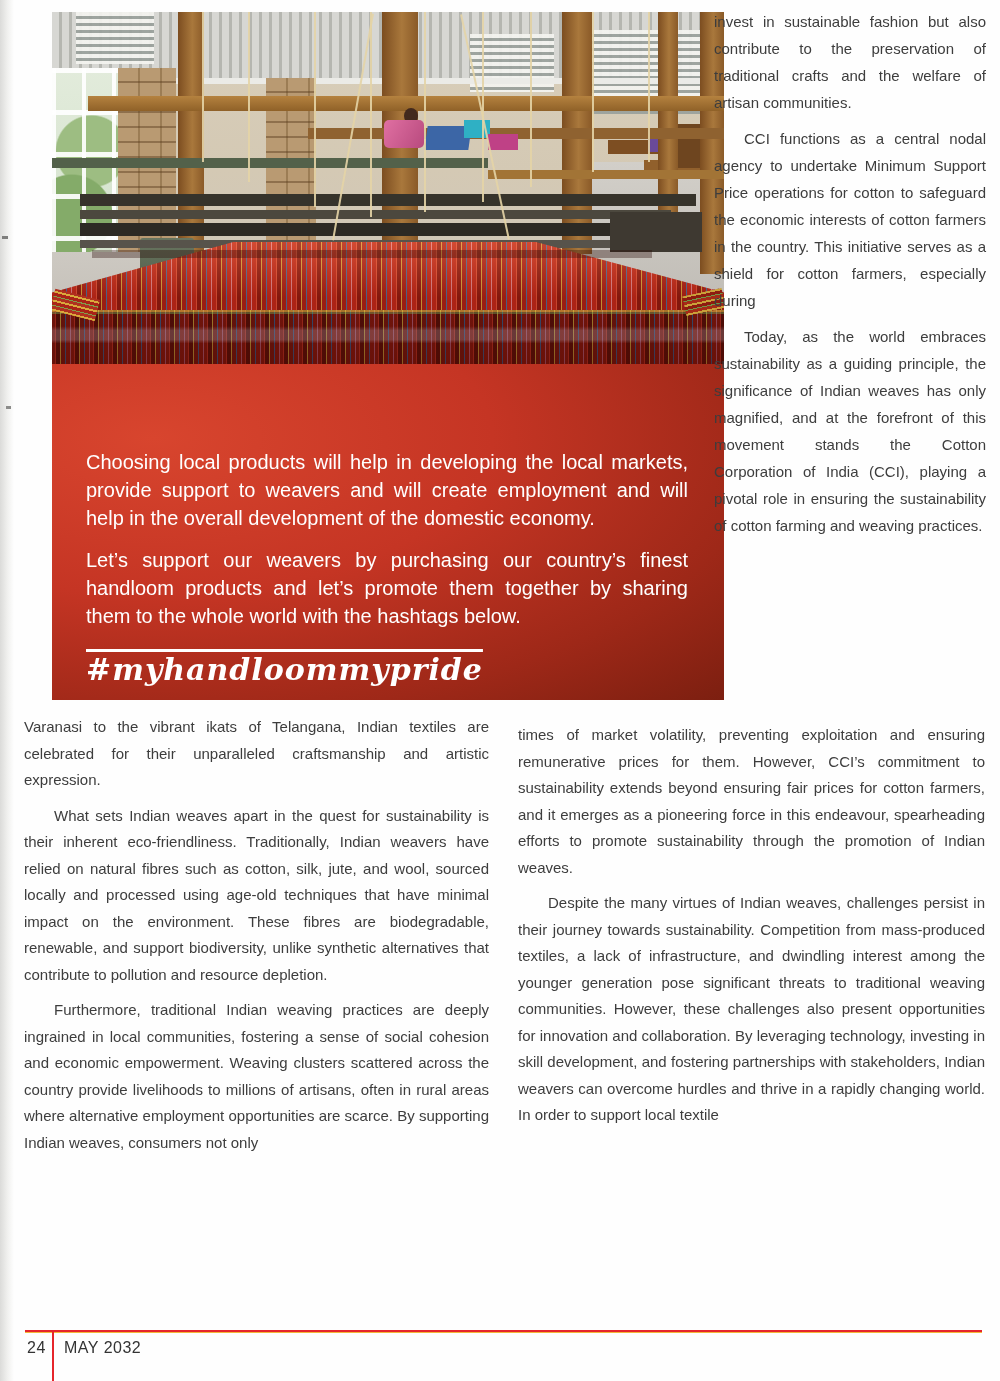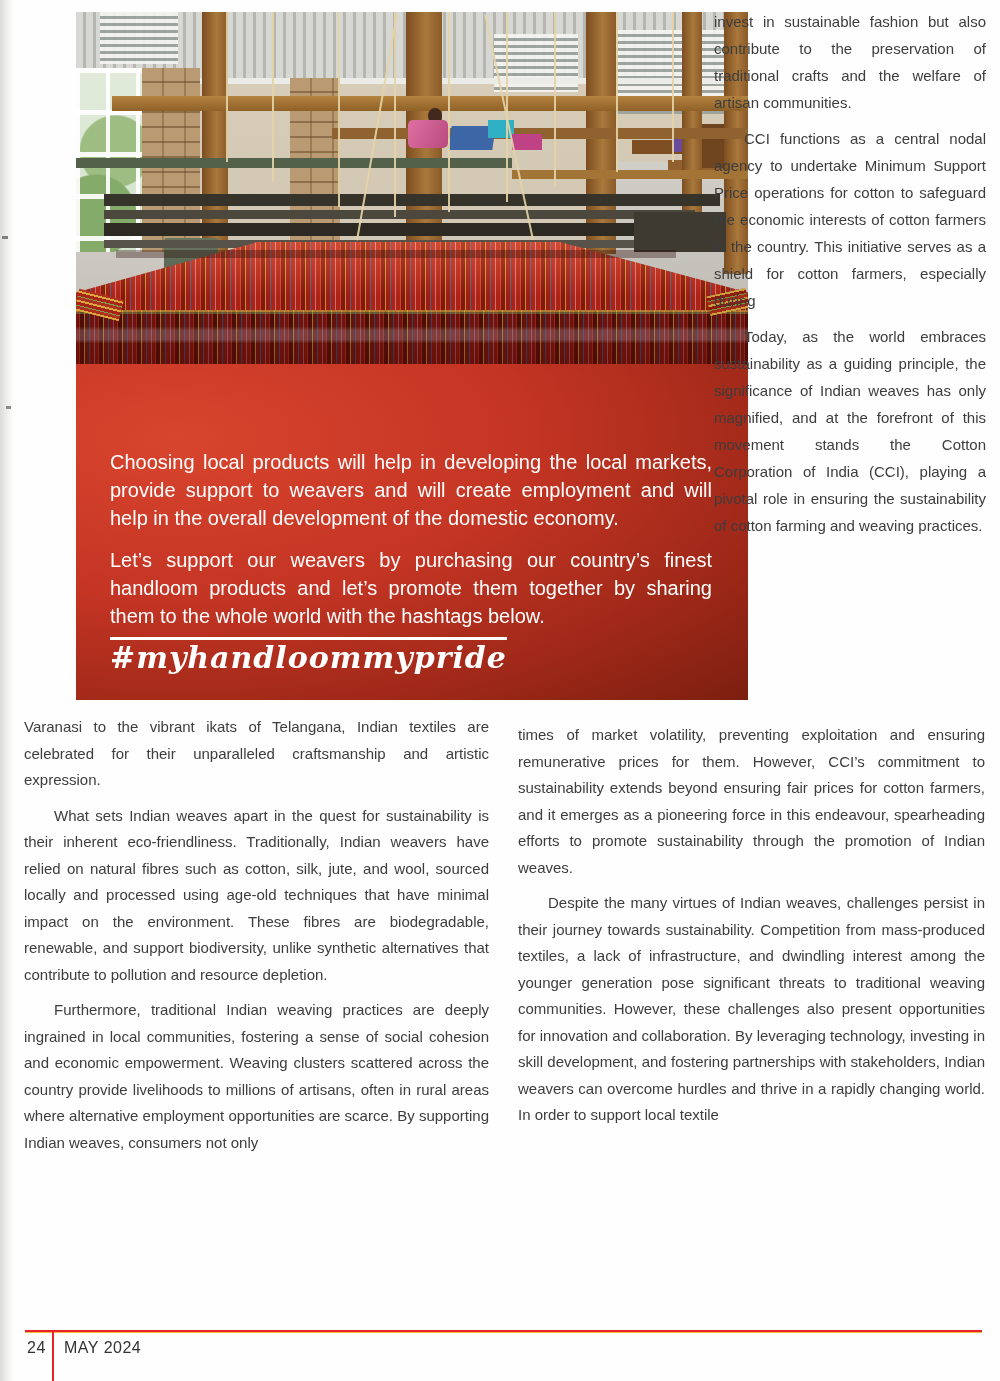--- a/index.html
+++ b/index.html
@@ -7,21 +7,21 @@
         font-family:"Liberation Sans",sans-serif;}
   .abs{position:absolute;}
 
   
   .scan-edge{left:0;top:0;width:14px;height:1381px;
     background:linear-gradient(90deg,#dbdbd9,#f1f1ef 55%,rgba(255,255,255,0));}
   .scan-mark1{left:2px;top:236px;width:6px;height:3px;background:#7e7e7c;}
   .scan-mark2{left:6px;top:406px;width:5px;height:3px;background:#8c8c8a;}
 
   
-  .figure{left:32px;top:12px;width:592px;padding-left:44px;}
+  .figure{left:8px;top:12px;width:592px;padding-left:44px;}
   .photo{position:relative;width:672px;height:352px;overflow:hidden;
     background:linear-gradient(180deg,#d9cfbb 0%,#d4c9b4 45%,#cfc7b9 75%,#c9c4ba 100%);}
   .ph-roof{left:0;top:0;width:672px;height:66px;
     background:repeating-linear-gradient(90deg,#d7d7d3 0 7px,#b5b6b0 7px 10px);}
   .ph-fascia{left:0;top:66px;width:672px;height:6px;background:#ebebe7;}
   .ph-vent{background:repeating-linear-gradient(180deg,#f4f4f0 0 4px,#99a09b 4px 7px);opacity:.92;}
   .ph-vent1{left:24px;top:0;width:78px;height:52px;}
   .ph-vent2{right:8px;top:18px;width:150px;height:84px;}
   .ph-vent3{right:170px;top:22px;width:84px;height:58px;}
   .ph-window{left:0;top:56px;width:66px;height:238px;
@@ -87,21 +87,21 @@
   .fan-left{left:0;top:282px;width:46px;height:22px;transform:rotate(14deg);
     background:repeating-linear-gradient(0deg,#d9a93c 0 2px,#b03020 2px 5px,#7fa04a 5px 6px,#aa2317 6px 9px);}
   .fan-right{right:0;top:280px;width:40px;height:20px;transform:rotate(-12deg);
     background:repeating-linear-gradient(0deg,#caa13a 0 2px,#a52a18 2px 5px,#6f9a46 5px 6px,#8e1b10 6px 9px);}
 
   .redbox{position:relative;width:672px;height:336px;box-sizing:border-box;
     padding:84px 36px 0 34px;
     background:radial-gradient(ellipse at 15% 22%,#d8452e 0%,#c53524 42%,#9e2818 76%,#7c1f10 100%);}
   .redbox p{color:#ffffff;font-size:20px;line-height:28px;text-align:justify;margin:0;}
   .redbox .rb2{margin-top:14px;}
-  .hashtag{display:inline-block;margin-top:10px;color:#ffffff;
+  .hashtag{display:inline-block;margin-top:22px;color:#ffffff;
     font-family:"DejaVu Serif",serif;font-style:italic;font-weight:700;
     font-size:30px;letter-spacing:1px;
     text-decoration:overline;text-decoration-thickness:3px;}
 
   
   .col p{font-size:15px;line-height:26.5px;color:#3d3d3d;text-align:justify;margin:0;}
   .col p + p{margin-top:9px;}
   .col p.ind{text-indent:30px;}
   .col-top-right{left:714px;top:8px;width:272px;}
   .col-top-right p{line-height:27px;}
@@ -203,16 +203,16 @@
   </div>
 
   <div class="abs col col-bottom-right">
     <p>times of market volatility, preventing exploitation and ensuring remunerative prices for them. However, CCI’s commitment to sustainability extends beyond ensuring fair prices for cotton farmers, and it emerges as a pioneering force in this endeavour, spearheading efforts to promote sustainability through the promotion of Indian weaves.</p>
     <p class="ind">Despite the many virtues of Indian weaves, challenges persist in their journey towards sustainability. Competition from mass-produced textiles, a lack of infrastructure, and dwindling interest among the younger generation pose significant threats to traditional weaving communities. However, these challenges also present opportunities for innovation and collaboration. By leveraging technology, investing in skill development, and fostering partnerships with stakeholders, Indian weavers can overcome hurdles and thrive in a rapidly changing world. In order to support local textile</p>
   </div>
 
   <div class="abs footer-line"></div>
   <div class="abs footer-vline"></div>
   <div class="abs footer-page">24</div>
-  <div class="abs footer-issue">MAY 2024</div>
+  <div class="abs footer-issue">MAY 2032</div>
   <div class="abs footer-mag">YOJANA</div>
 
 </div>
 
 </body></html>

